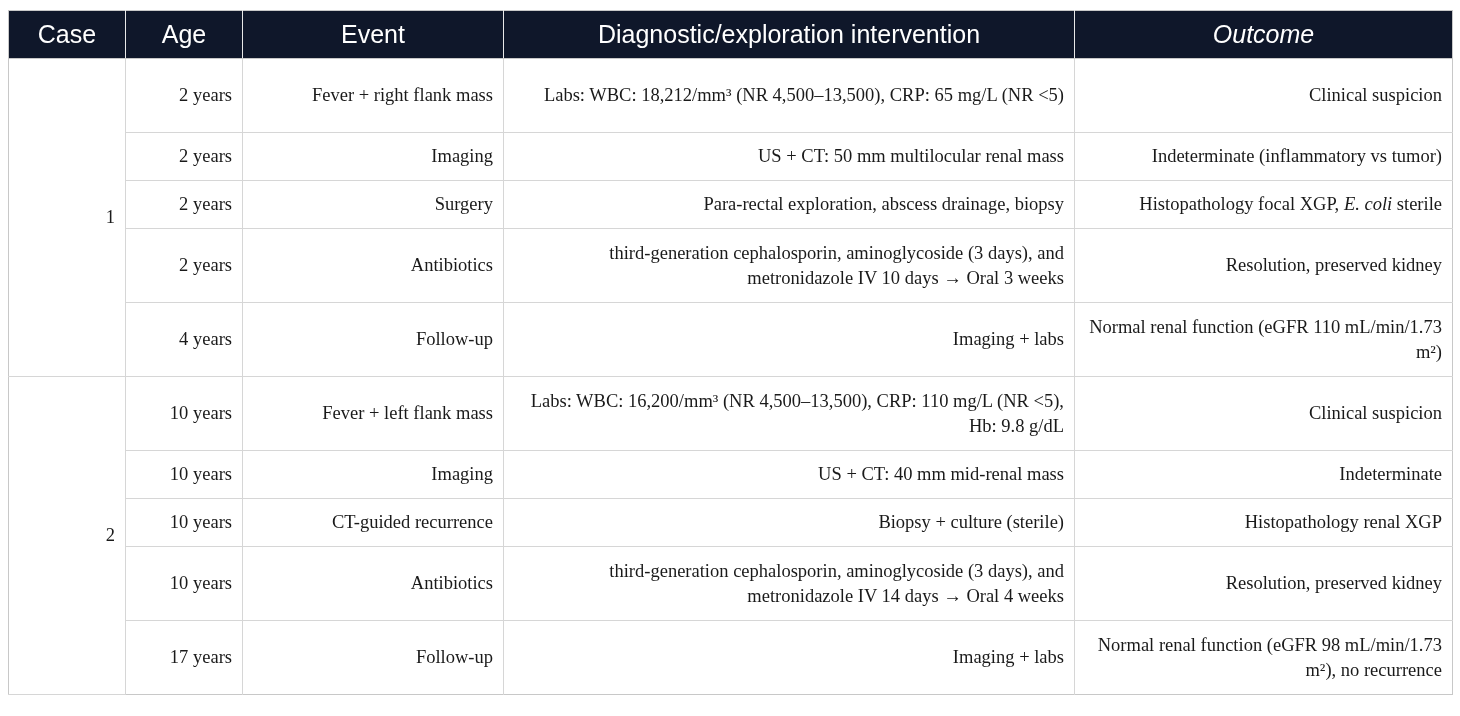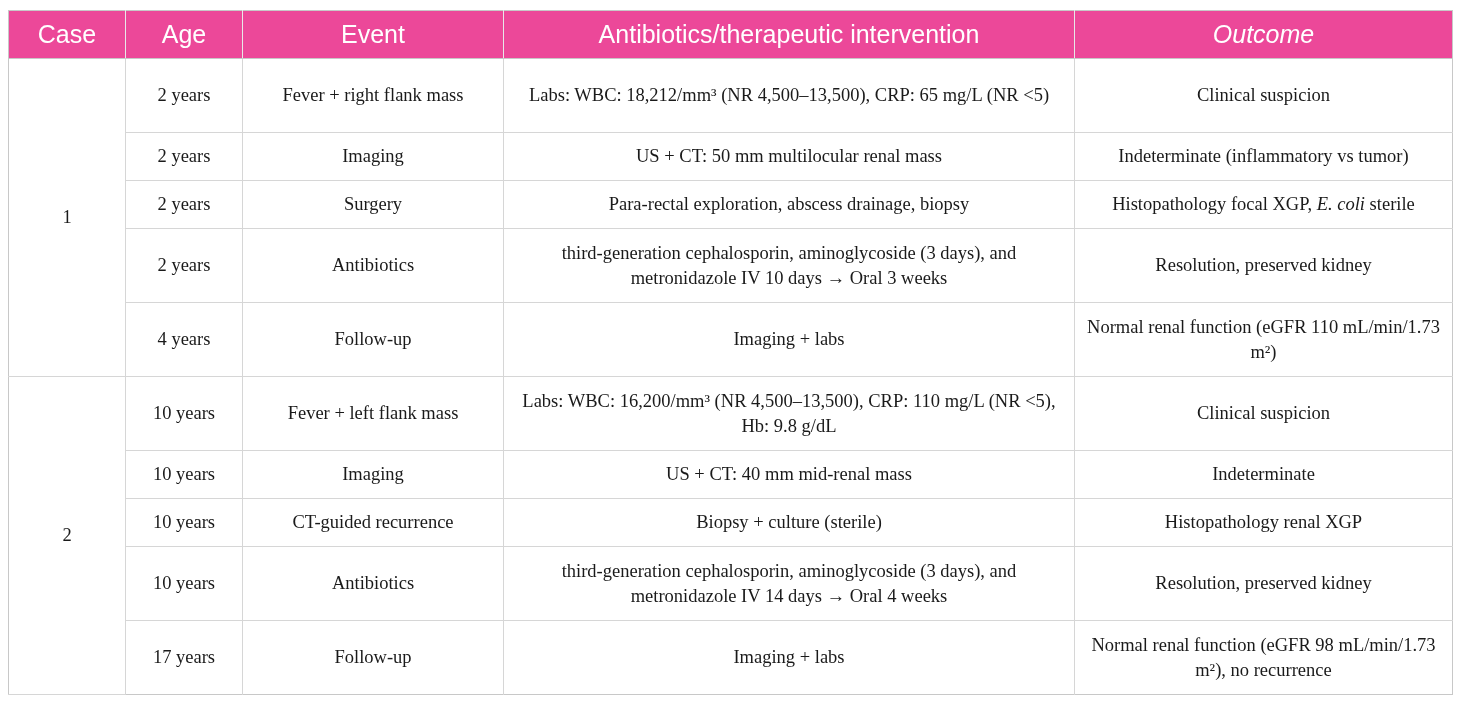--- a/index.html
+++ b/index.html
@@ -18,41 +18,41 @@
     padding: 10px 8px 4px 8px;
     width: 1460px;
   }
   table.case-table {
     border-collapse: collapse;
     table-layout: fixed;
     width: 1444px;
     border: 1px solid #c8c8c8;
   }
   table.case-table thead th {
-    background: #ec4899;
+    background: #0f172a;
     color: #ffffff;
     font-family: "Liberation Sans", sans-serif;
     font-weight: 400;
     font-size: 25px;
     line-height: 1.1;
     height: 47px;
     padding: 0 6px;
     text-align: center;
     vertical-align: middle;
     border-right: 1px solid #e8e8e8;
     border-bottom: 1px solid #c8c8c8;
   }
   table.case-table thead th:last-child { border-right: none; font-style: italic; }
 
   table.case-table td {
     font-family: "Liberation Serif", serif;
     font-size: 18.5px;
     line-height: 1.32;
     color: #1a1a1a;
-    text-align: center;
+    text-align: right;
     vertical-align: middle;
     padding: 8px 10px;
     border-right: 1px solid #d6d6d6;
     border-bottom: 1px solid #d6d6d6;
   }
   table.case-table td:last-child { border-right: none; }
   table.case-table tr:last-child td { border-bottom: none; }
 
   td.case-cell {
     border-right: 1px solid #c0c0c0;
@@ -83,21 +83,21 @@
       <col class="col-age">
       <col class="col-event">
       <col class="col-inter">
       <col class="col-out">
     </colgroup>
     <thead>
       <tr>
         <th>Case</th>
         <th>Age</th>
         <th>Event</th>
-        <th>Antibiotics/therapeutic intervention</th>
+        <th>Diagnostic/exploration intervention</th>
         <th>Outcome</th>
       </tr>
     </thead>
     <tbody>
 
       <tr class="case-start first-row tall">
         <td class="case-cell" rowspan="5">1</td>
         <td>2 years</td>
         <td>Fever + right flank mass</td>
         <td>Labs: WBC: 18,212/mm³ (NR 4,500–13,500), CRP: 65 mg/L (NR &lt;5)</td>

